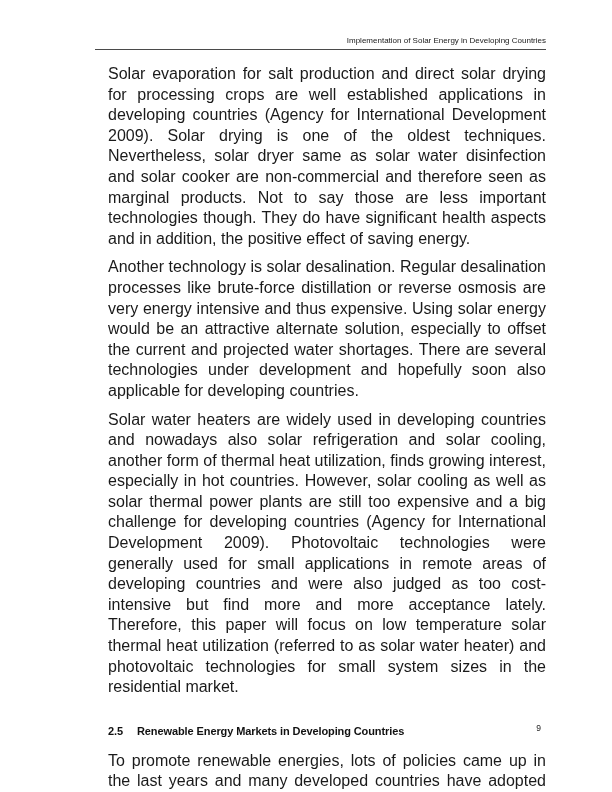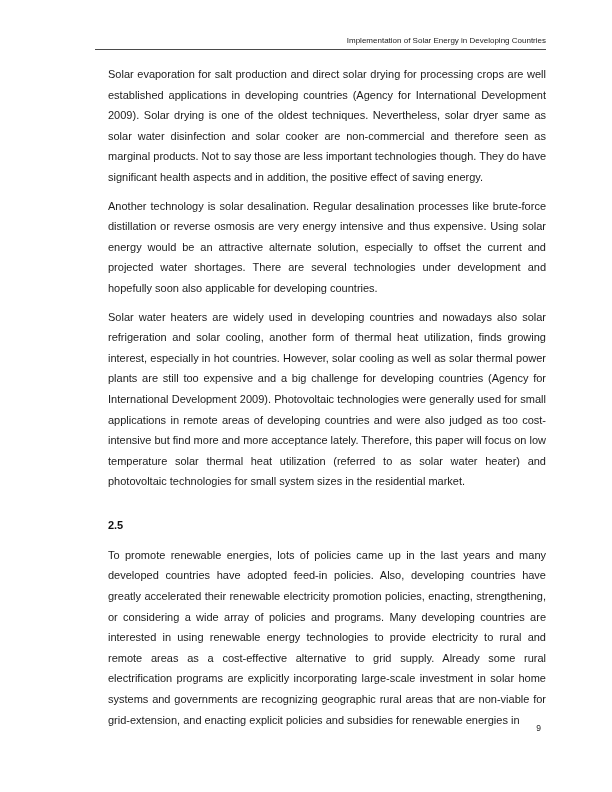--- a/index.html
+++ b/index.html
@@ -30,21 +30,21 @@
     padding-bottom: 4px;
     border-bottom: 1px solid #4a4a4a;
   }
   .content {
     position: absolute;
     top: 64px;
     left: 108px;
     width: 438px;
   }
   .body-par {
-    font-size: 11px;
+    font-size: 16px;
     line-height: 20.6px;
     text-align: justify;
     margin: 0 0 8px 0;
   }
   .section-heading {
     display: flex;
     align-items: baseline;
     margin: 27px 0 14px 0;
     font-size: 11px;
     font-weight: bold;
@@ -75,20 +75,21 @@
   <div class="content">
 
     <p class="body-par">Solar evaporation for salt production and direct solar drying for processing crops are well established applications in developing countries (Agency for International Development 2009). Solar drying is one of the oldest techniques. Nevertheless, solar dryer same as solar water disinfection and solar cooker are non-commercial and therefore seen as marginal products. Not to say those are less important technologies though. They do have significant health aspects and in addition, the positive effect of saving energy.</p>
 
     <p class="body-par">Another technology is solar desalination. Regular desalination processes like brute-force distillation or reverse osmosis are very energy intensive and thus expensive. Using solar energy would be an attractive alternate solution, especially to offset the current and projected water shortages. There are several technologies under development and hopefully soon also applicable for developing countries.</p>
 
     <p class="body-par">Solar water heaters are widely used in developing countries and nowadays also solar refrigeration and solar cooling, another form of thermal heat utilization, finds growing interest, especially in hot countries. However, solar cooling as well as solar thermal power plants are still too expensive and a big challenge for developing countries (Agency for International Development 2009). Photovoltaic technologies were generally used for small applications in remote areas of developing countries and were also judged as too cost-intensive but find more and more acceptance lately. Therefore, this paper will focus on low temperature solar thermal heat utilization (referred to as solar water heater) and photovoltaic technologies for small system sizes in the residential market.</p>
 
     <h2 class="section-heading">
       <span class="section-number">2.5</span>
+      <span>Renewable Energy Markets in Developing Countries</span>
     </h2>
 
     <p class="body-par">To promote renewable energies, lots of policies came up in the last years and many developed countries have adopted feed-in policies. Also, developing countries have greatly accelerated their renewable electricity promotion policies, enacting, strengthening, or considering a wide array of policies and programs. Many developing countries are interested in using renewable energy technologies to provide electricity to rural and remote areas as a cost-effective alternative to grid supply. Already some rural electrification programs are explicitly incorporating large-scale investment in solar home systems and governments are recognizing geographic rural areas that are non-viable for grid-extension, and enacting explicit policies and subsidies for renewable energies in</p>
 
   </div>
 
   <div class="page-number">9</div>
 
 </div>
 

